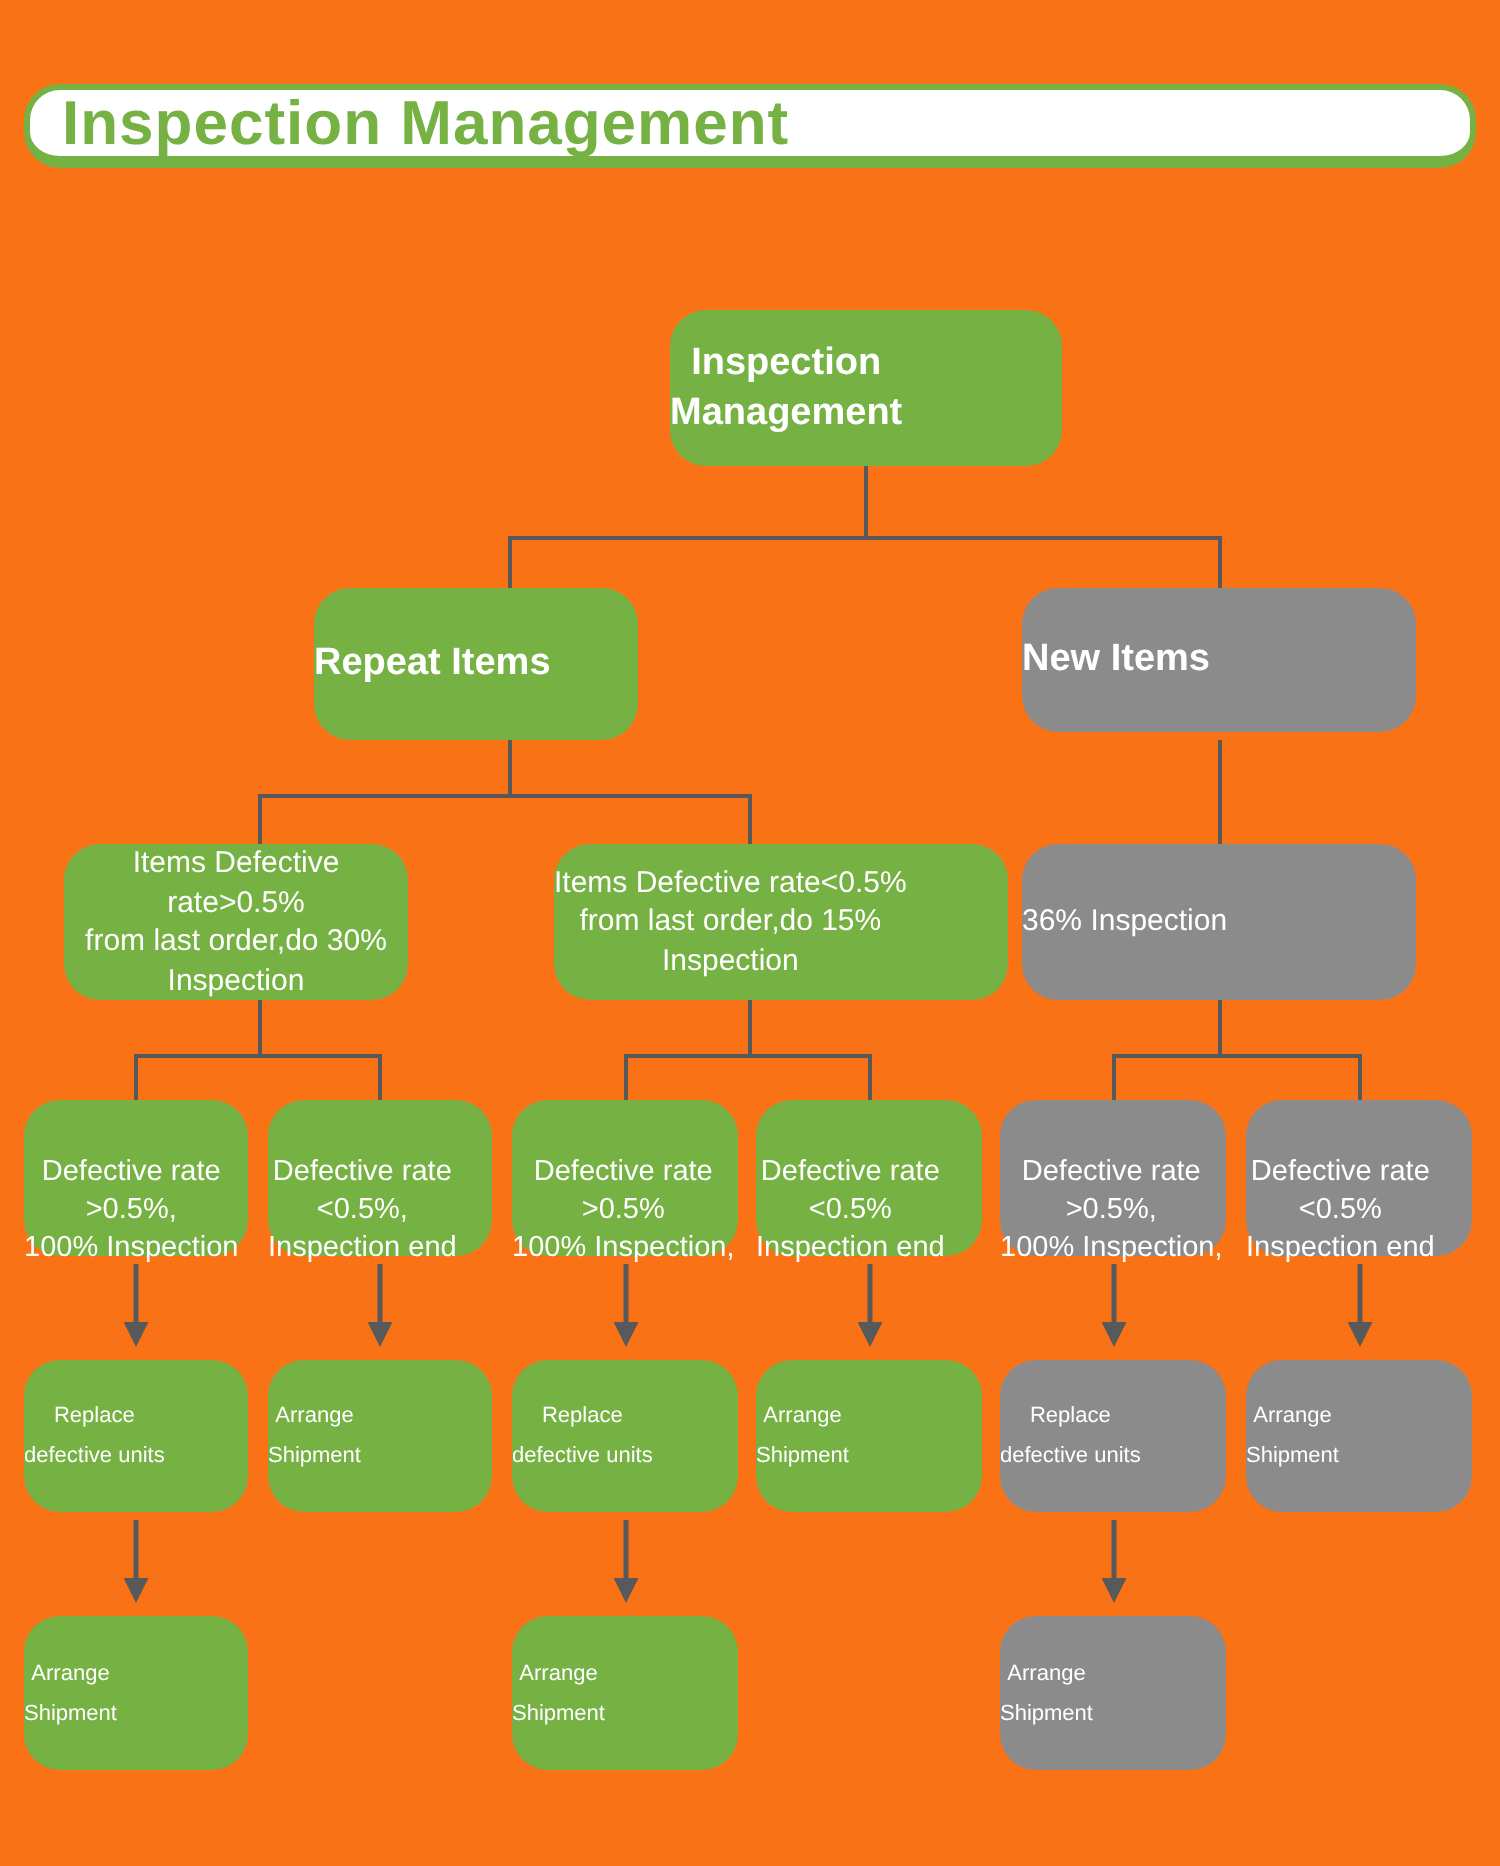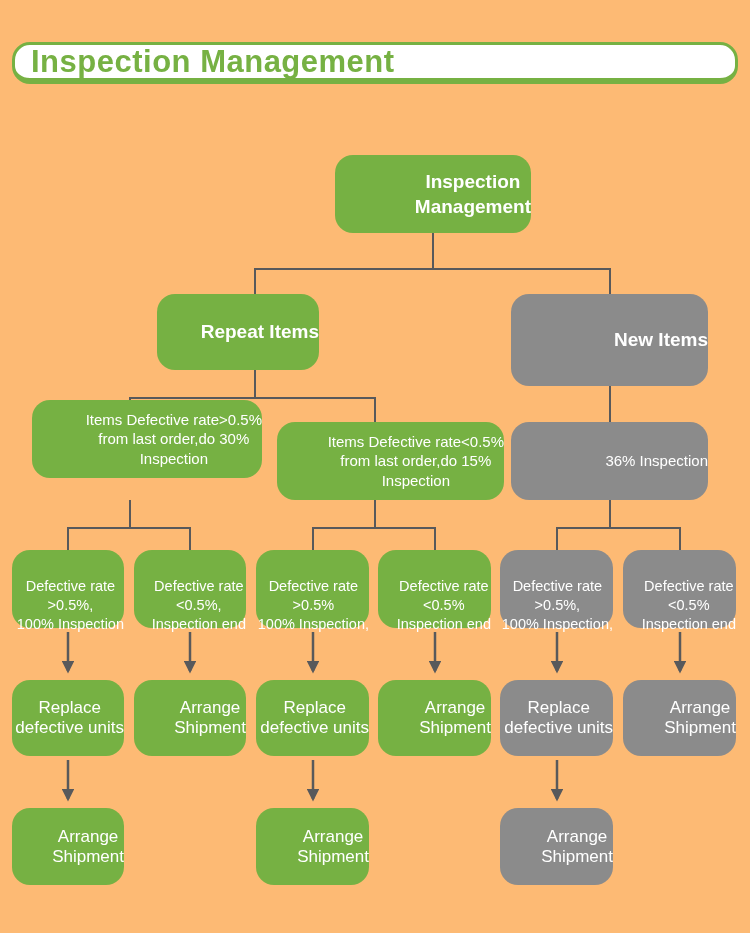--- a/index.html
+++ b/index.html
@@ -1,45 +1,45 @@
 <!DOCTYPE html>
 <html><head>
 <meta charset="utf-8">
 <style>
   html,body { margin:0; padding:0; background:#ffffff; }
   .canvas {
-    position:relative; width:750px; height:933px; background:#fdba74;
+    position:relative; width:750px; height:933px; background:#f97316;
     font-family:"Liberation Sans","DejaVu Sans",sans-serif; overflow:hidden;
   }
 
   
   .titlebar {
     position:absolute; left:12px; top:42px; width:720px; height:33px;
     border:3px solid #76b143; border-bottom-width:6px; border-radius:18px;
     display:flex; align-items:center; background:#ffffff;
   }
   .titlebar-text {
     font-size:31px; font-weight:bold; color:#76b143;
     padding-left:16px; letter-spacing:0.5px; white-space:nowrap; line-height:31px;
   }
 
   
   .node {
     position:absolute; border-radius:18px; color:#ffffff;
-    display:flex; align-items:center; justify-content:flex-end; text-align:center;
+    display:flex; align-items:center; justify-content:flex-start; text-align:center;
     box-sizing:border-box;
   }
   .node.green { background:#76b143; }
   .node.gray  { background:#8b8b8b; }
   .node-label { white-space:pre-line; }
   .lbl-l1 { font-size:19px; font-weight:bold; line-height:25px; }
   .lbl-l2 { font-size:19px; font-weight:bold; line-height:24px; }
   .lbl-l3 { font-size:15px; line-height:19.5px; }
   .lbl-l4 { font-size:14.5px; line-height:19px;margin-top:33px; }
-  .lbl-l5 { font-size:17px; line-height:20px; }
+  .lbl-l5 { font-size:11px; line-height:20px; }
 
   
   .connector-svg { position:absolute; left:0; top:0; pointer-events:none; }
 </style>
 </head>
 <body>
 
 <div class="canvas">
 
   <div class="titlebar">
@@ -79,25 +79,25 @@
   </svg>
 
   <div class="node green" style="left:335px;top:155px;width:196px;height:78px">
     <span class="node-label lbl-l1">Inspection
 Management</span>
   </div>
 
   <div class="node green" style="left:157px;top:294px;width:162px;height:76px">
     <span class="node-label lbl-l2">Repeat Items</span>
   </div>
-  <div class="node gray" style="left:511px;top:294px;width:197px;height:92px">
+  <div class="node gray" style="left:511px;top:294px;width:197px;height:72px">
     <span class="node-label lbl-l2">New Items</span>
   </div>
 
-  <div class="node green" style="left:32px;top:400px;width:230px;height:78px">
+  <div class="node green" style="left:32px;top:422px;width:172px;height:78px">
     <span class="node-label lbl-l3">Items Defective rate&gt;0.5%
 from last order,do 30%
 Inspection</span>
   </div>
   <div class="node green" style="left:277px;top:422px;width:227px;height:78px">
     <span class="node-label lbl-l3">Items Defective rate&lt;0.5%
 from last order,do 15%
 Inspection</span>
   </div>
   <div class="node gray" style="left:511px;top:422px;width:197px;height:78px">

